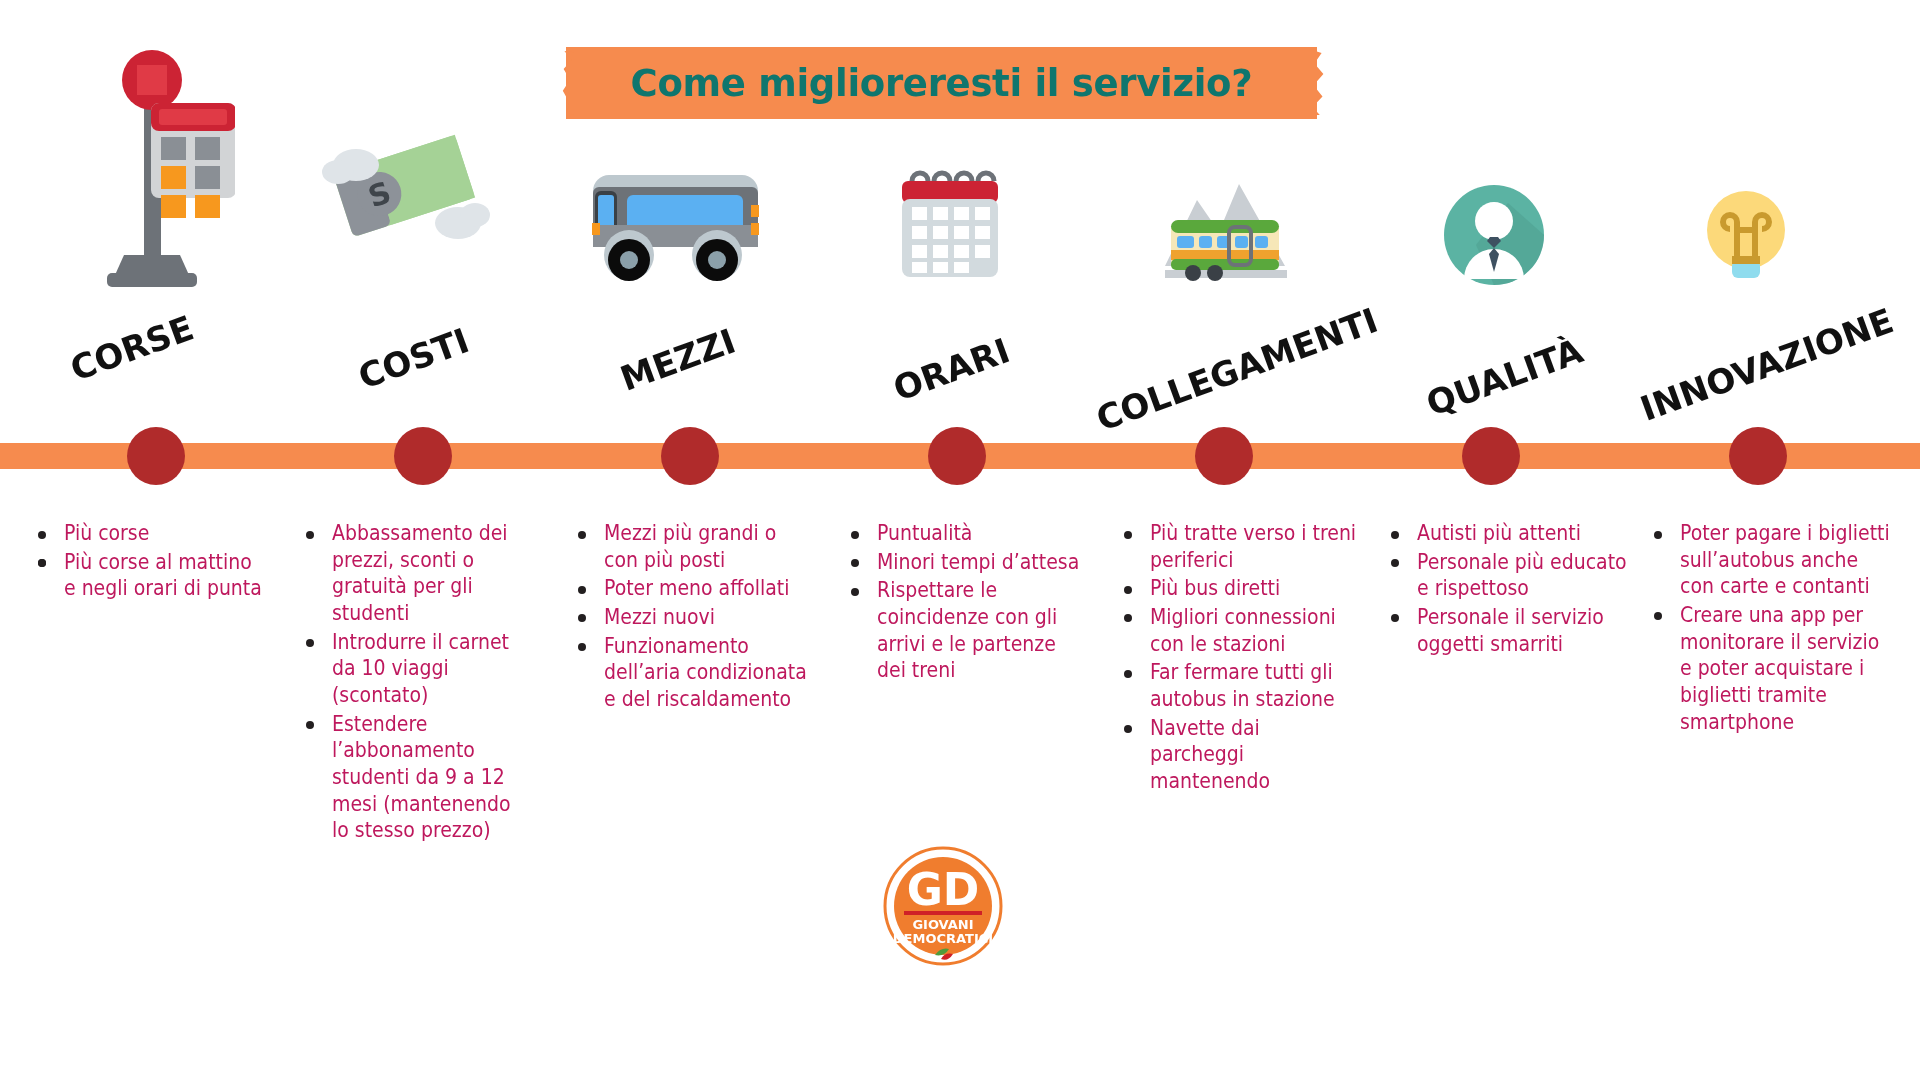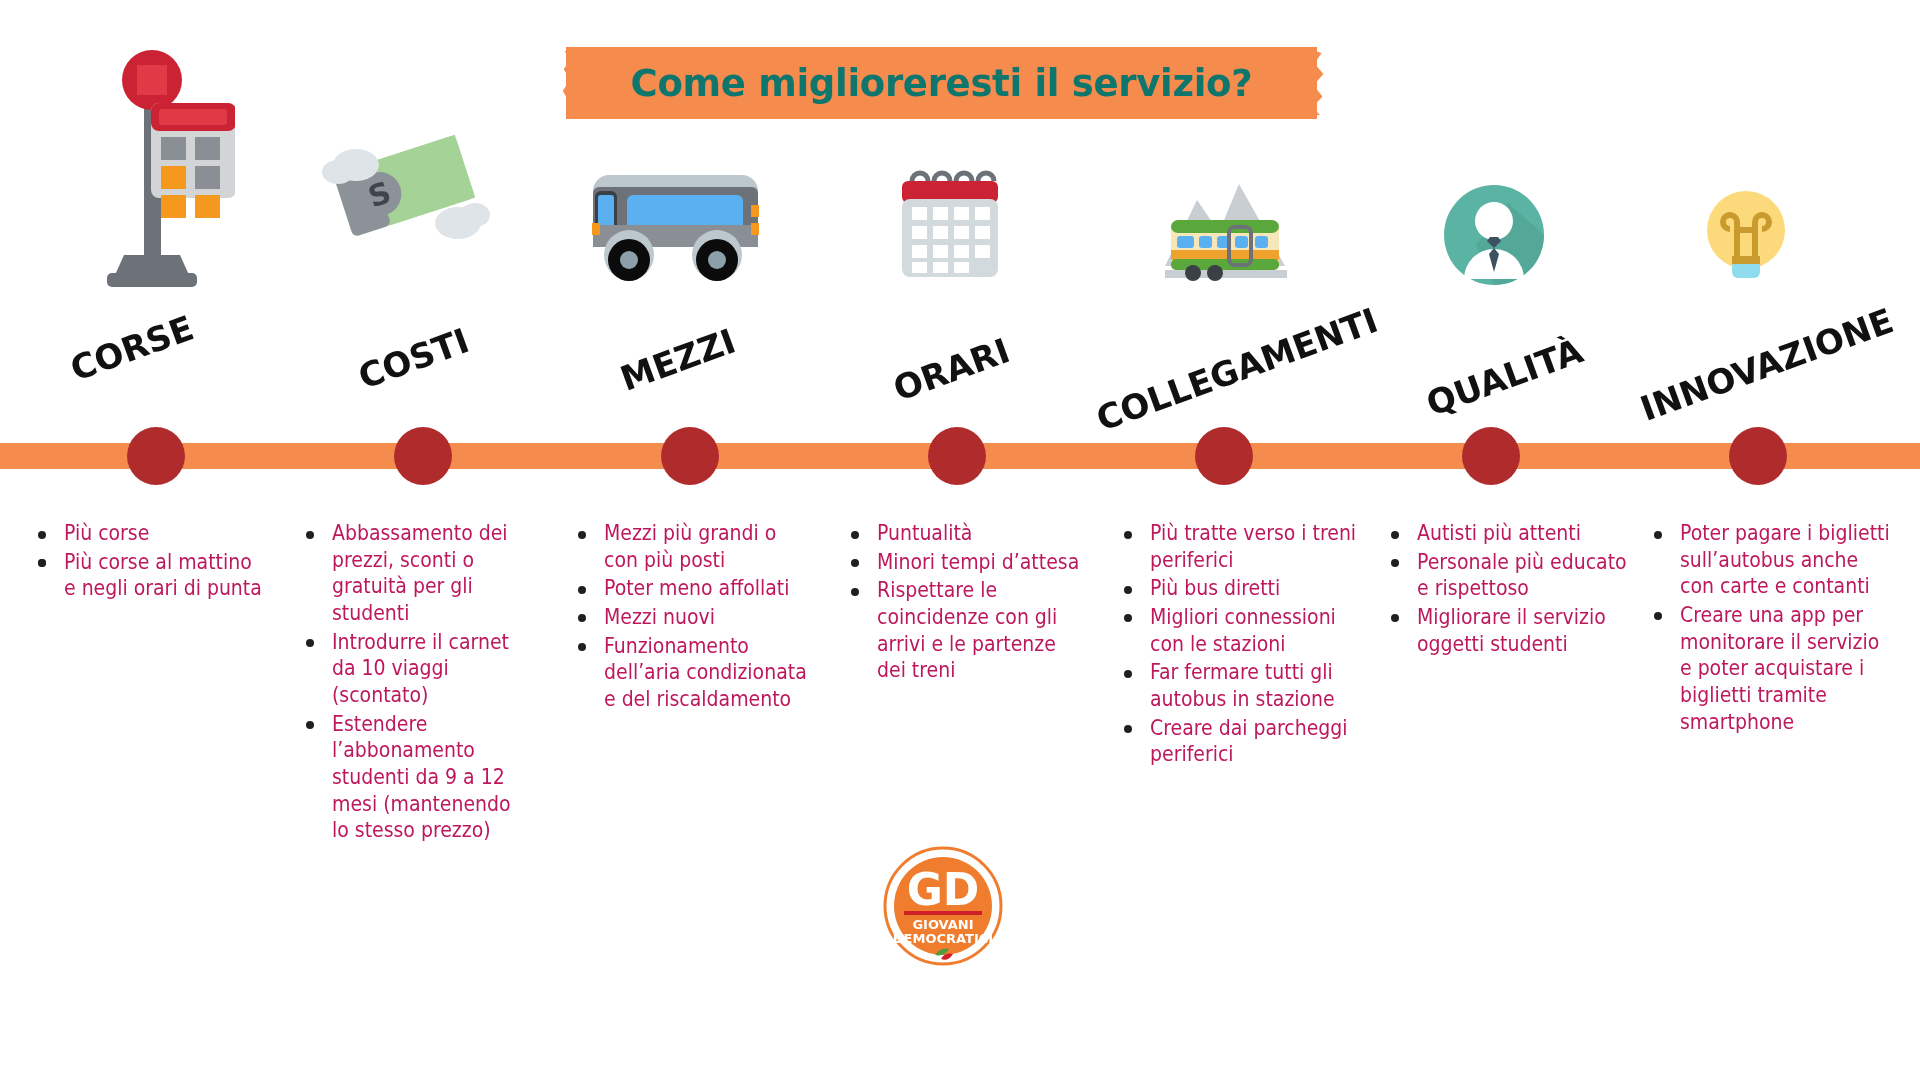--- a/index.html
+++ b/index.html
@@ -265,28 +265,28 @@
         <li><span class="dot"></span><span>Minori tempi d’attesa</span></li>
         <li><span class="dot"></span><span>Rispettare le coincidenze con gli arrivi e le partenze dei treni</span></li>
       </ul>
   </div>
   <div class="col" style="left:1118px;width:240px">
     <ul>
         <li><span class="dot"></span><span>Più tratte verso i treni periferici</span></li>
         <li><span class="dot"></span><span>Più bus diretti</span></li>
         <li><span class="dot"></span><span>Migliori connessioni con le stazioni</span></li>
         <li><span class="dot"></span><span>Far fermare tutti gli autobus in stazione</span></li>
-        <li><span class="dot"></span><span>Creare dai parcheggi periferici</span></li>
+        <li><span class="dot"></span><span>Navette dai parcheggi mantenendo</span></li>
       </ul>
   </div>
   <div class="col" style="left:1385px;width:245px">
     <ul>
         <li><span class="dot"></span><span>Autisti più attenti</span></li>
         <li><span class="dot"></span><span>Personale più educato e rispettoso</span></li>
-        <li><span class="dot"></span><span>Migliorare il servizio oggetti studenti</span></li>
+        <li><span class="dot"></span><span>Personale il servizio oggetti smarriti</span></li>
       </ul>
   </div>
   <div class="col" style="left:1648px;width:245px">
     <ul>
         <li><span class="dot"></span><span>Poter pagare i biglietti sull’autobus anche con carte e contanti</span></li>
         <li><span class="dot"></span><span>Creare una app per monitorare il servizio e poter acquistare i biglietti tramite smartphone</span></li>
       </ul>
   </div>
 
   <div class="gd-logo">

